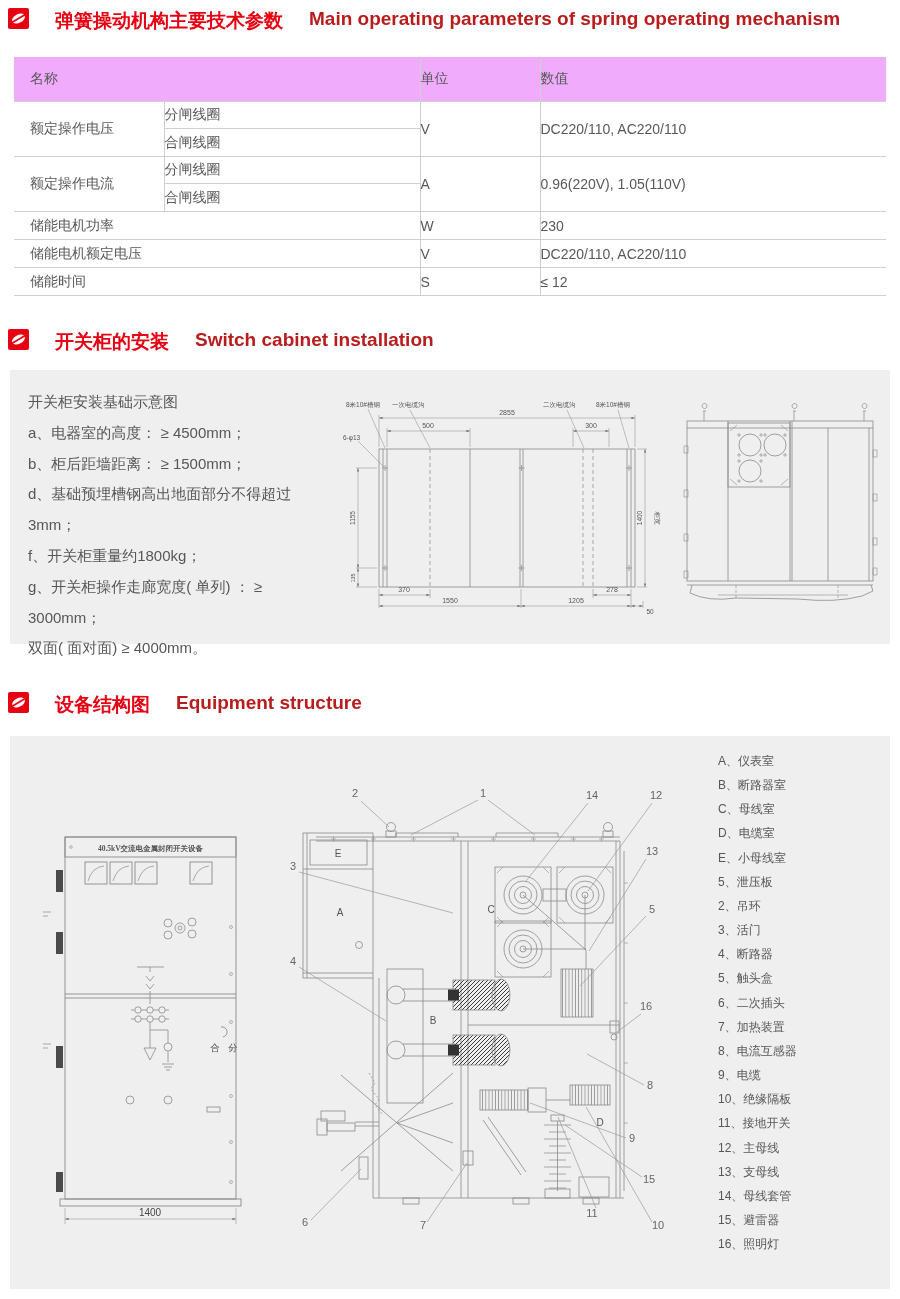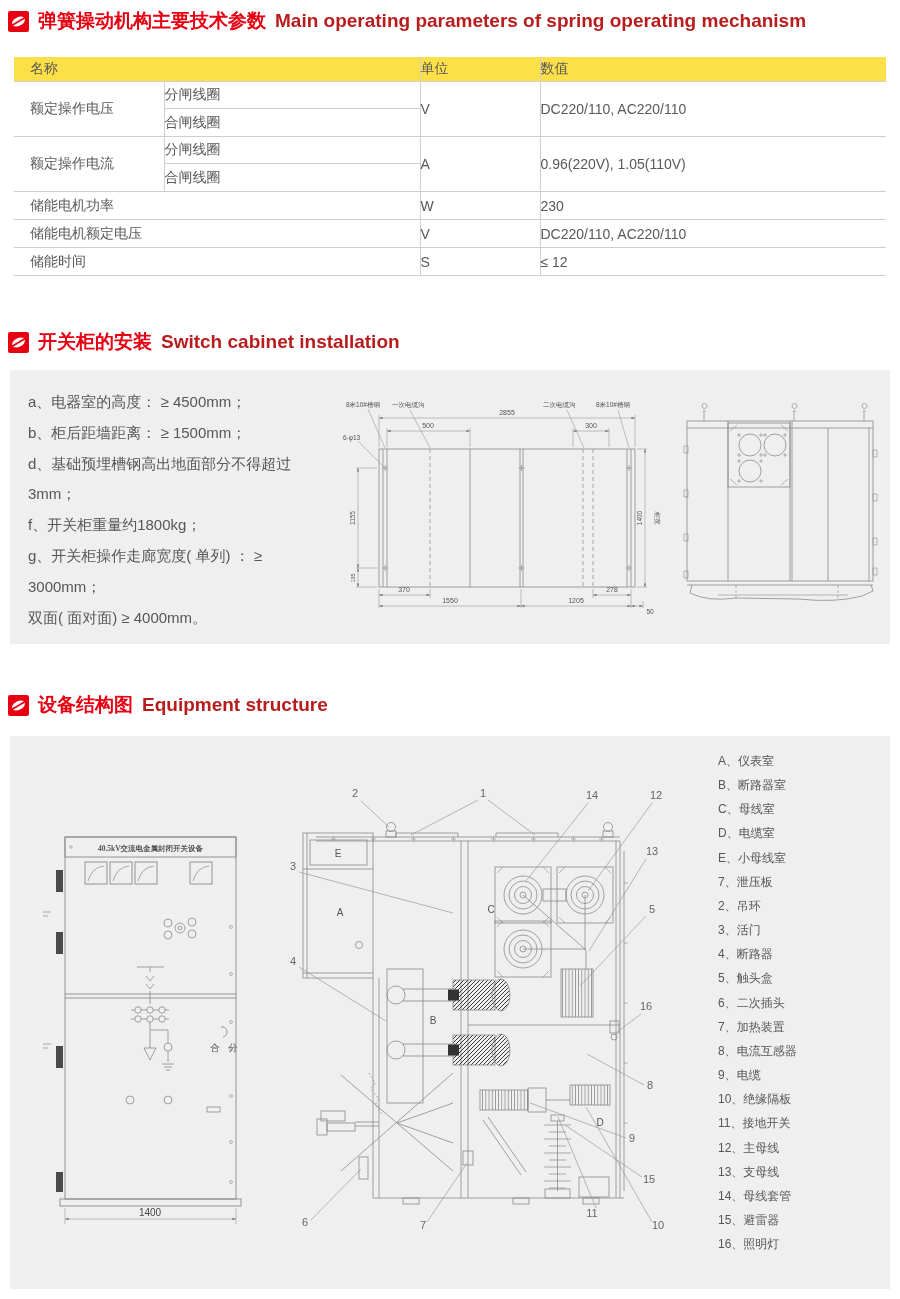--- a/index.html
+++ b/index.html
@@ -1,28 +1,28 @@
 <!DOCTYPE html>
 <html><head>
 <meta charset="utf-8">
 <style>
   html,body{margin:0;padding:0}
   body{width:900px;height:1299px;background:#fff;position:relative;overflow:hidden;
        font-family:"Liberation Sans",sans-serif;color:#58595b}
-  .sec-header{position:absolute;left:8px;display:flex;align-items:center;gap:9px;white-space:nowrap}
+  .sec-header{position:absolute;left:8px;display:flex;align-items:flex-start;gap:26px;white-space:nowrap}
   .sec-icon{width:21px;height:21px;display:block;flex:0 0 auto}
   .sec-title-zh{font-size:19px;font-weight:700;color:#e60012}
   .sec-title-en{font-size:19px;font-weight:700;color:#b91c1c}
   table.ptable{position:absolute;left:14px;top:57px;width:872px;border-collapse:collapse;
                font-size:14px;color:#58595b;table-layout:fixed}
   .ptable th,.ptable td{border:1px solid #cfcfcf;font-weight:400;padding:0;text-align:left}
   .ptable tr:first-child th{border-top:0}
   .ptable tr th:first-child,.ptable tr td:first-child{border-left:0}
   .ptable tr th:last-child,.ptable tr td:last-child{border-right:0}
-  .ptable .hd{background:#fde047;height:24px}
+  .ptable .hd{background:#f0abfc;height:44px}
   .ptable .hd.name-hd{text-align:left;padding-left:16px}
   .ptable td.name-cell{text-align:left;padding-left:16px}
   .ptable td.sub-cell{text-align:left;}
   .h27{height:27px}.h28{height:28px}
   .panel{position:absolute;left:10px;width:880px;background:#efefef}
   #panel-install{top:370px;height:274px}
   #panel-structure{top:736px;height:553px}
   .notes{position:absolute;left:28px;top:387px;width:310px;font-size:15px;line-height:30.8px;color:#565759}
   .parts{position:absolute;left:718px;top:749px;font-size:12px;line-height:24.15px;color:#565759}
   svg{position:absolute;display:block}
@@ -105,20 +105,21 @@
       <line x1="3.6" y1="13.8" x2="16.4" y2="6.2" stroke="#e60012" stroke-width="1.7"></line>
     </svg>
   </span>
   <span class="sec-title-zh">开关柜的安装</span>
   <span class="sec-title-en">Switch cabinet installation</span>
 </div>
 
 <div class="panel" id="panel-install"></div>
 
 <div class="notes">
+  <div>开关柜安装基础示意图</div>
   <div>a、电器室的高度： ≥ 4500mm；</div>
   <div>b、柜后距墙距离： ≥ 1500mm；</div>
   <div>d、基础预埋槽钢高出地面部分不得超过3mm；</div>
   <div>f、开关柜重量约1800kg；</div>
   <div>g、开关柜操作走廊宽度( 单列) ： ≥ 3000mm；</div>
   <div>双面( 面对面) ≥ 4000mm。</div>
 </div>
 
 <svg id="svg-plan" width="335" height="225" viewBox="0 0 335 225">
   <defs>
@@ -397,21 +398,21 @@
     <text x="55" y="84">E</text>
   </g>
 </svg>
 
 <div class="parts">
   <div>A、仪表室</div>
   <div>B、断路器室</div>
   <div>C、母线室</div>
   <div>D、电缆室</div>
   <div>E、小母线室</div>
-  <div>7、泄压板</div>
+  <div>5、泄压板</div>
   <div>2、吊环</div>
   <div>3、活门</div>
   <div>4、断路器</div>
   <div>5、触头盒</div>
   <div>6、二次插头</div>
   <div>7、加热装置</div>
   <div>8、电流互感器</div>
   <div>9、电缆</div>
   <div>10、绝缘隔板</div>
   <div>11、接地开关</div>

